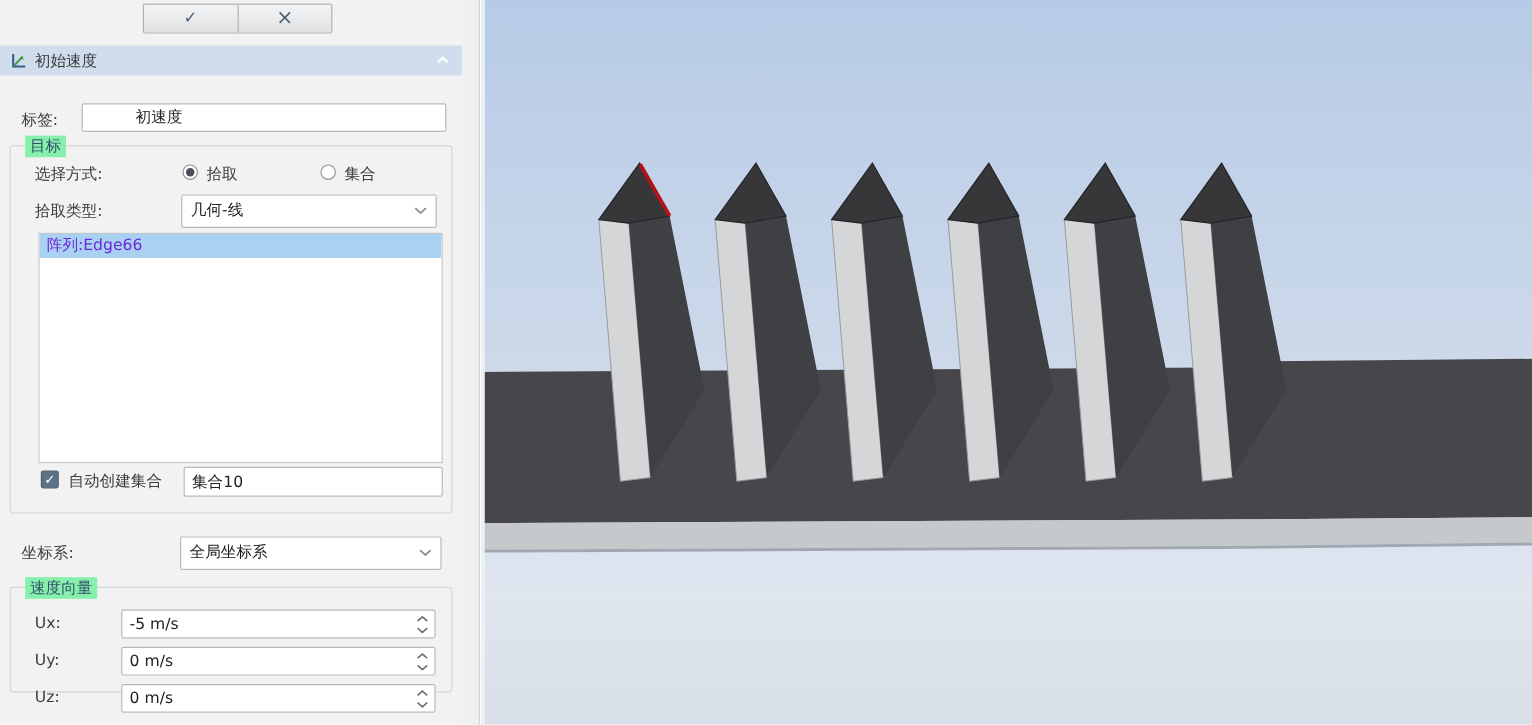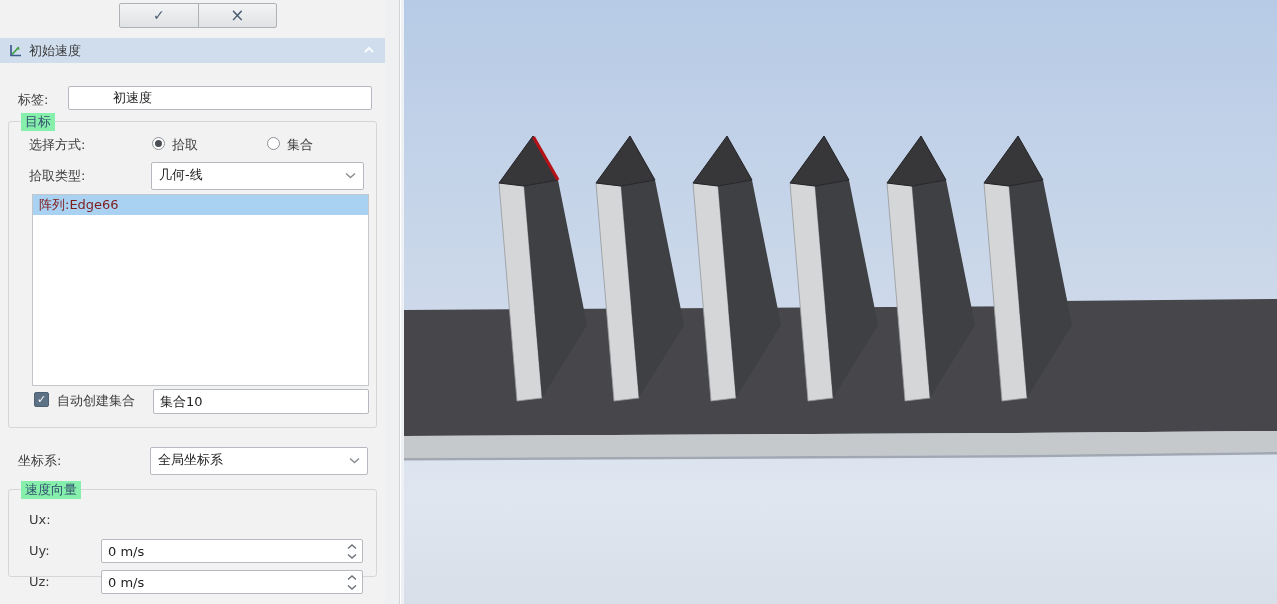--- a/index.html
+++ b/index.html
@@ -35,21 +35,21 @@
        border:1px solid #8f9498;background:#fdfdfd;box-sizing:border-box;}
   .radio.sel::after{content:"";position:absolute;left:2px;top:2px;right:2px;bottom:2px;
        border-radius:50%;background:#4a4f55;}
 
   .dd{position:absolute;background:#fff;border:1px solid #b6bac0;border-radius:2px;
        height:28px;box-sizing:border-box;padding:3px 24px 3px 7px;color:#222;
        white-space:nowrap;overflow:hidden;}
   .dd svg{position:absolute;right:7px;top:9px;}
 
   .list{position:absolute;background:#fff;border:1px solid #c3c6ca;overflow:hidden;}
-  .list .item{padding:1px 6px;height:18px;line-height:17px;color:#7f1d1d;}
+  .list .item{padding:1px 6px;height:18px;line-height:17px;color:#6d28d9;}
   .list .item.sel{background:#a9d2f2;}
 
   .cb{position:absolute;width:15px;height:15px;background:#5d7286;border:1px solid #4e6173;
       border-radius:2px;color:#fff;font-size:11px;line-height:14px;text-align:center;
       box-sizing:border-box;}
 
   .spinner{position:absolute;right:5px;top:3px;width:13px;height:18px;}
   .sbtn{width:13px;height:9px;cursor:pointer;display:flex;align-items:center;justify-content:center;}
 
   
@@ -117,20 +117,35 @@
       <span>全局坐标系</span>
       <svg width="11" height="7" viewBox="0 0 11 7">
         <polyline points="1,1.5 5.5,5.5 10,1.5" fill="none" stroke="#8a9096" stroke-width="1.5"></polyline>
       </svg>
     </div>
 
     <div class="grp" style="left:8px;top:489px;width:369px;height:88px;">
       <span class="grp-title">速度向量</span>
 
       <span class="lab" style="left:20px;top:22px;">Ux:</span>
+      <div style="position:absolute;left:92px;top:18px;width:262px;height:24px;">
+        <input class="tin" style="left: 0px; top: 0px; width: 262px; padding-right: 22px;" value="-5 m/s">
+        <div class="spinner">
+          <div class="sbtn">
+            <svg width="10" height="6" viewBox="0 0 10 6">
+                <polyline points="1,4.5 5,1 9,4.5" fill="none" stroke="#6c7artha3" stroke-width="1.4" style="stroke:#6c737a"></polyline>
+              </svg>
+          </div>
+          <div class="sbtn">
+            <svg width="10" height="6" viewBox="0 0 10 6">
+                <polyline points="1,1.5 5,5 9,1.5" fill="none" stroke="#6c737a" stroke-width="1.4"></polyline>
+              </svg>
+          </div>
+        </div>
+      </div>
 
       <span class="lab" style="left:20px;top:53px;">Uy:</span>
       <div style="position:absolute;left:92px;top:49px;width:262px;height:24px;">
         <input class="tin" style="left: 0px; top: 0px; width: 262px; padding-right: 22px;" value="0 m/s">
         <div class="spinner">
           <div class="sbtn">
             <svg width="10" height="6" viewBox="0 0 10 6">
                 <polyline points="1,4.5 5,1 9,4.5" fill="none" stroke="#6c737a" stroke-width="1.4"></polyline>
               </svg>
           </div>

